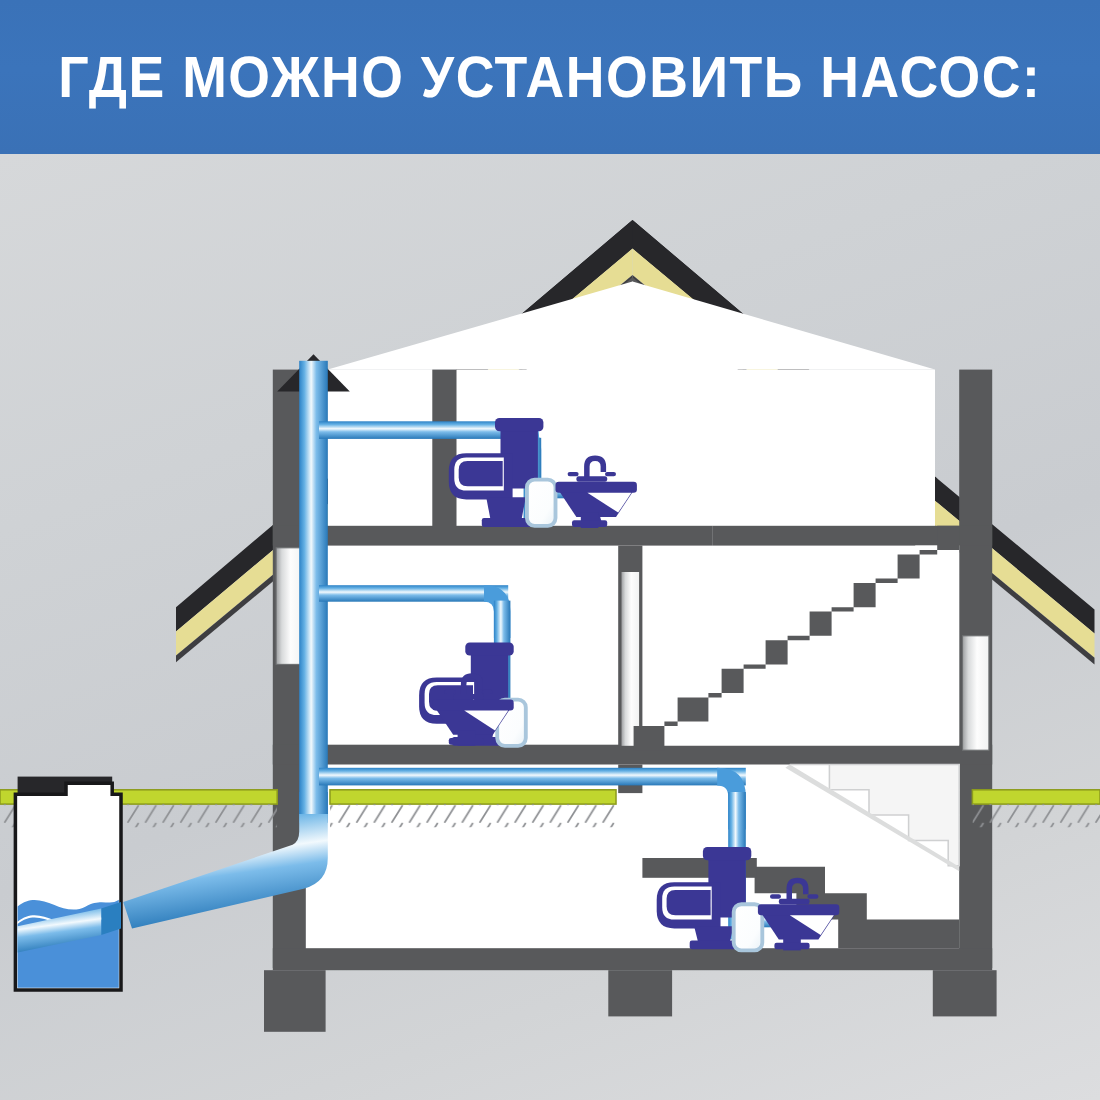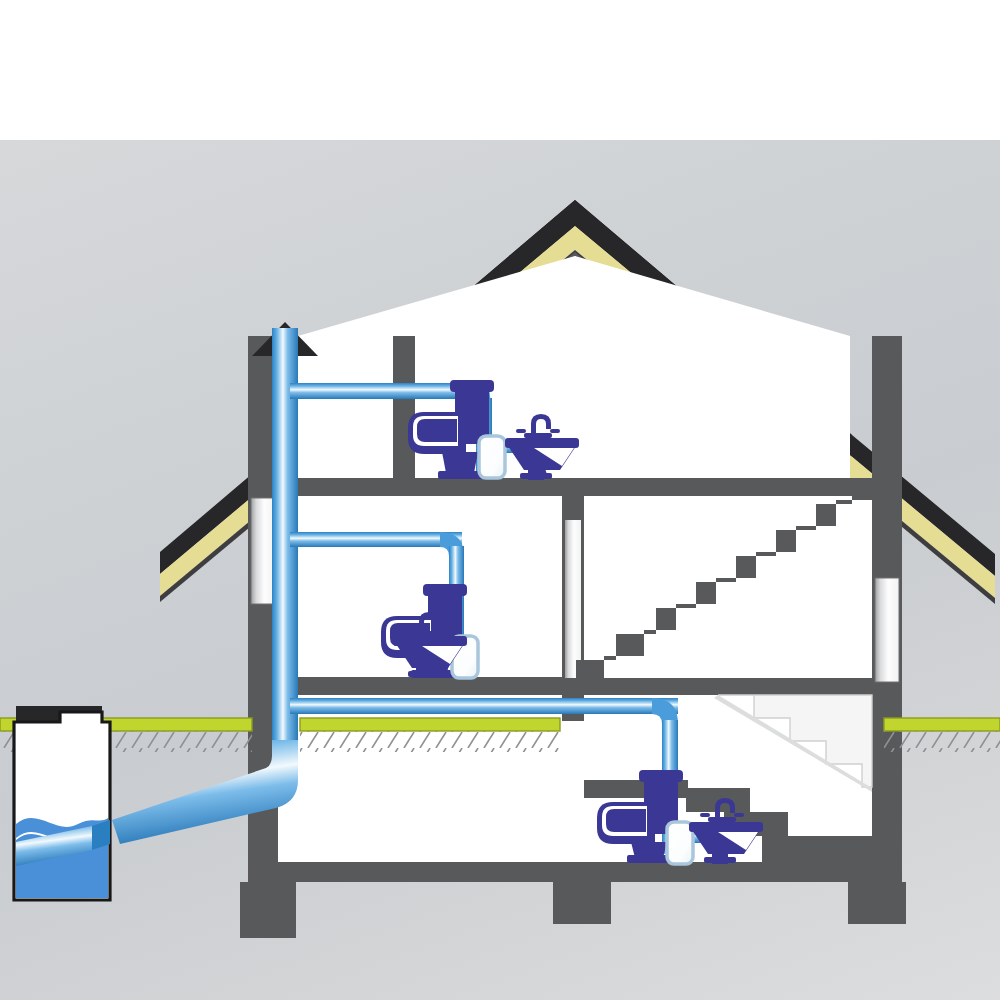--- a/index.html
+++ b/index.html
@@ -34,20 +34,23 @@
     position:absolute;left:0;top:140px;width:1000px;height:860px;
     background:linear-gradient(160deg,#d6d8da 0%,#cfd2d5 28%,#c9ccd0 55%,#d2d4d6 78%,#dcdddf 100%);
   }
   #scene-svg{position:absolute;left:0;top:0;}
 </style>
 </head>
 <body>
 
 <div id="page">
 
+  <div id="banner">
+    <div id="banner-title">ГДЕ МОЖНО УСТАНОВИТЬ НАСОС:</div>
+  </div>
 
   <div id="scene">
     <svg id="scene-svg" width="1000" height="860" viewBox="0 0 1000 860" xmlns="http://www.w3.org/2000/svg">
 
       <defs>
 
         <linearGradient id="pipeV" x1="0" y1="0" x2="1" y2="0">
           <stop offset="0%" stop-color="#2d82c6"></stop>
           <stop offset="18%" stop-color="#64b0e4"></stop>
           <stop offset="42%" stop-color="#f2f9fd"></stop>

